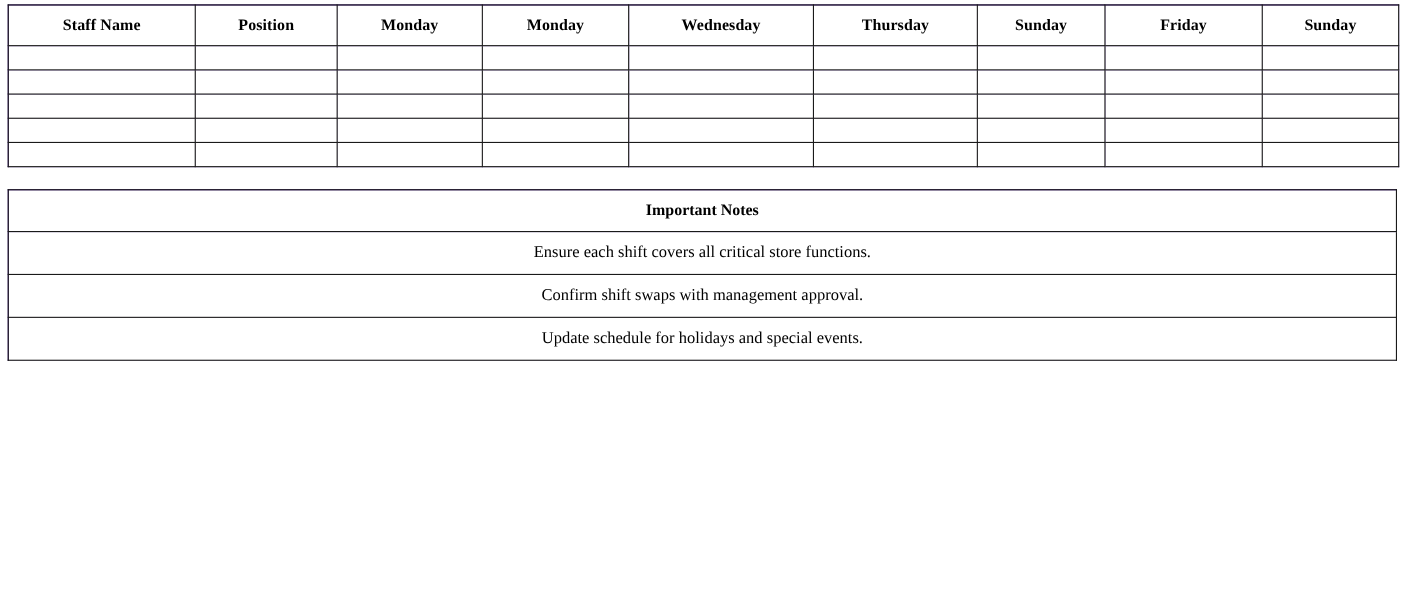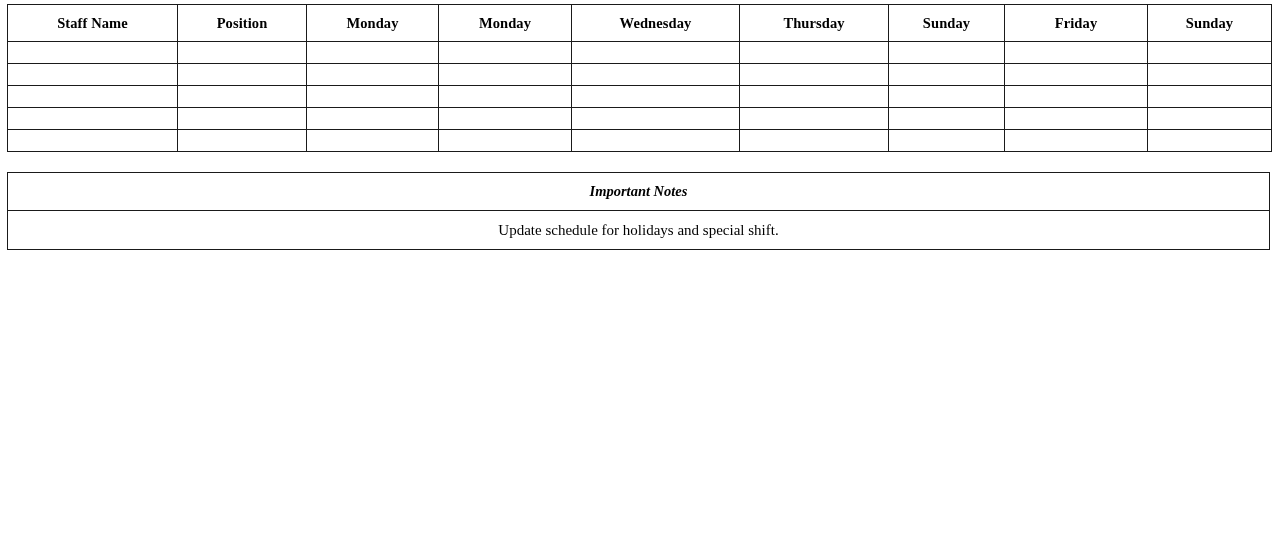--- a/index.html
+++ b/index.html
@@ -82,21 +82,20 @@
     text-align: center;
     vertical-align: middle;
     font-size: 15px;
     border: 1px solid #1a1a1a;
   }
 
   .notes td.notes-title {
     font-weight: bold;
     font-size: 14.5px;
     height: 37px;
-    font-style: italic;
   }
 </style>
 </head>
 <body>
 
 <div class="page">
 
   <div class="schedule-wrap">
     <table class="grid schedule">
       <colgroup>
@@ -182,20 +181,26 @@
         </tbody>
     </table>
   </div>
 
   <div class="notes-wrap">
     <table class="grid notes">
       <tbody>
         <tr>
           <td class="notes-title">Important Notes</td>
         </tr>
-          <tr>
-            <td>Update schedule for holidays and special shift.</td>
+      <tr>
+            <td>Ensure each shift covers all critical store functions.</td>
+          </tr>
+          <tr>
+            <td>Confirm shift swaps with management approval.</td>
+          </tr>
+          <tr>
+            <td>Update schedule for holidays and special events.</td>
           </tr>
         </tbody>
     </table>
   </div>
 
 </div>
 
 </body></html>

